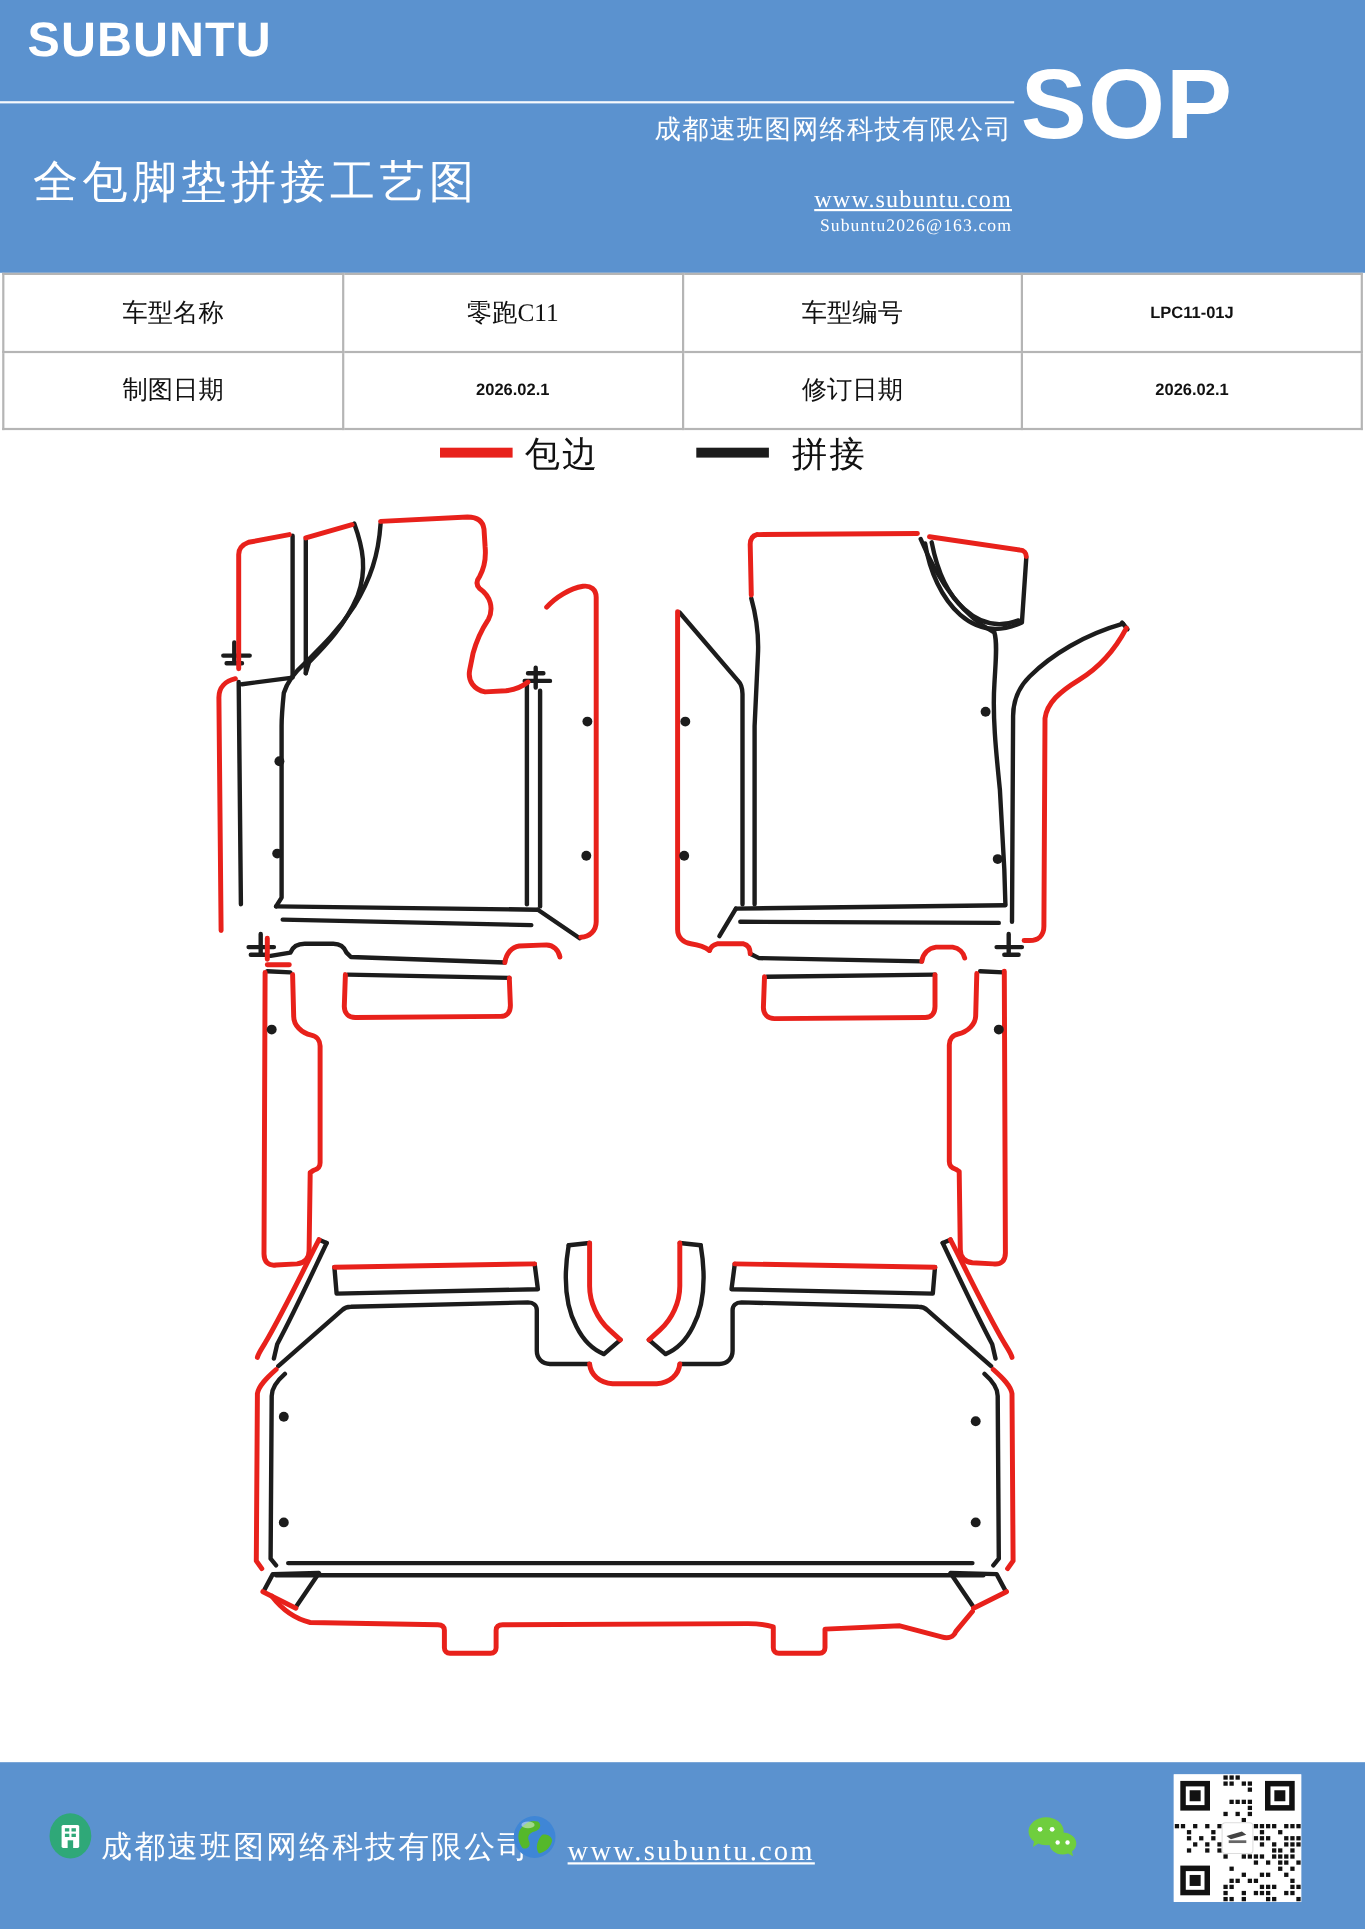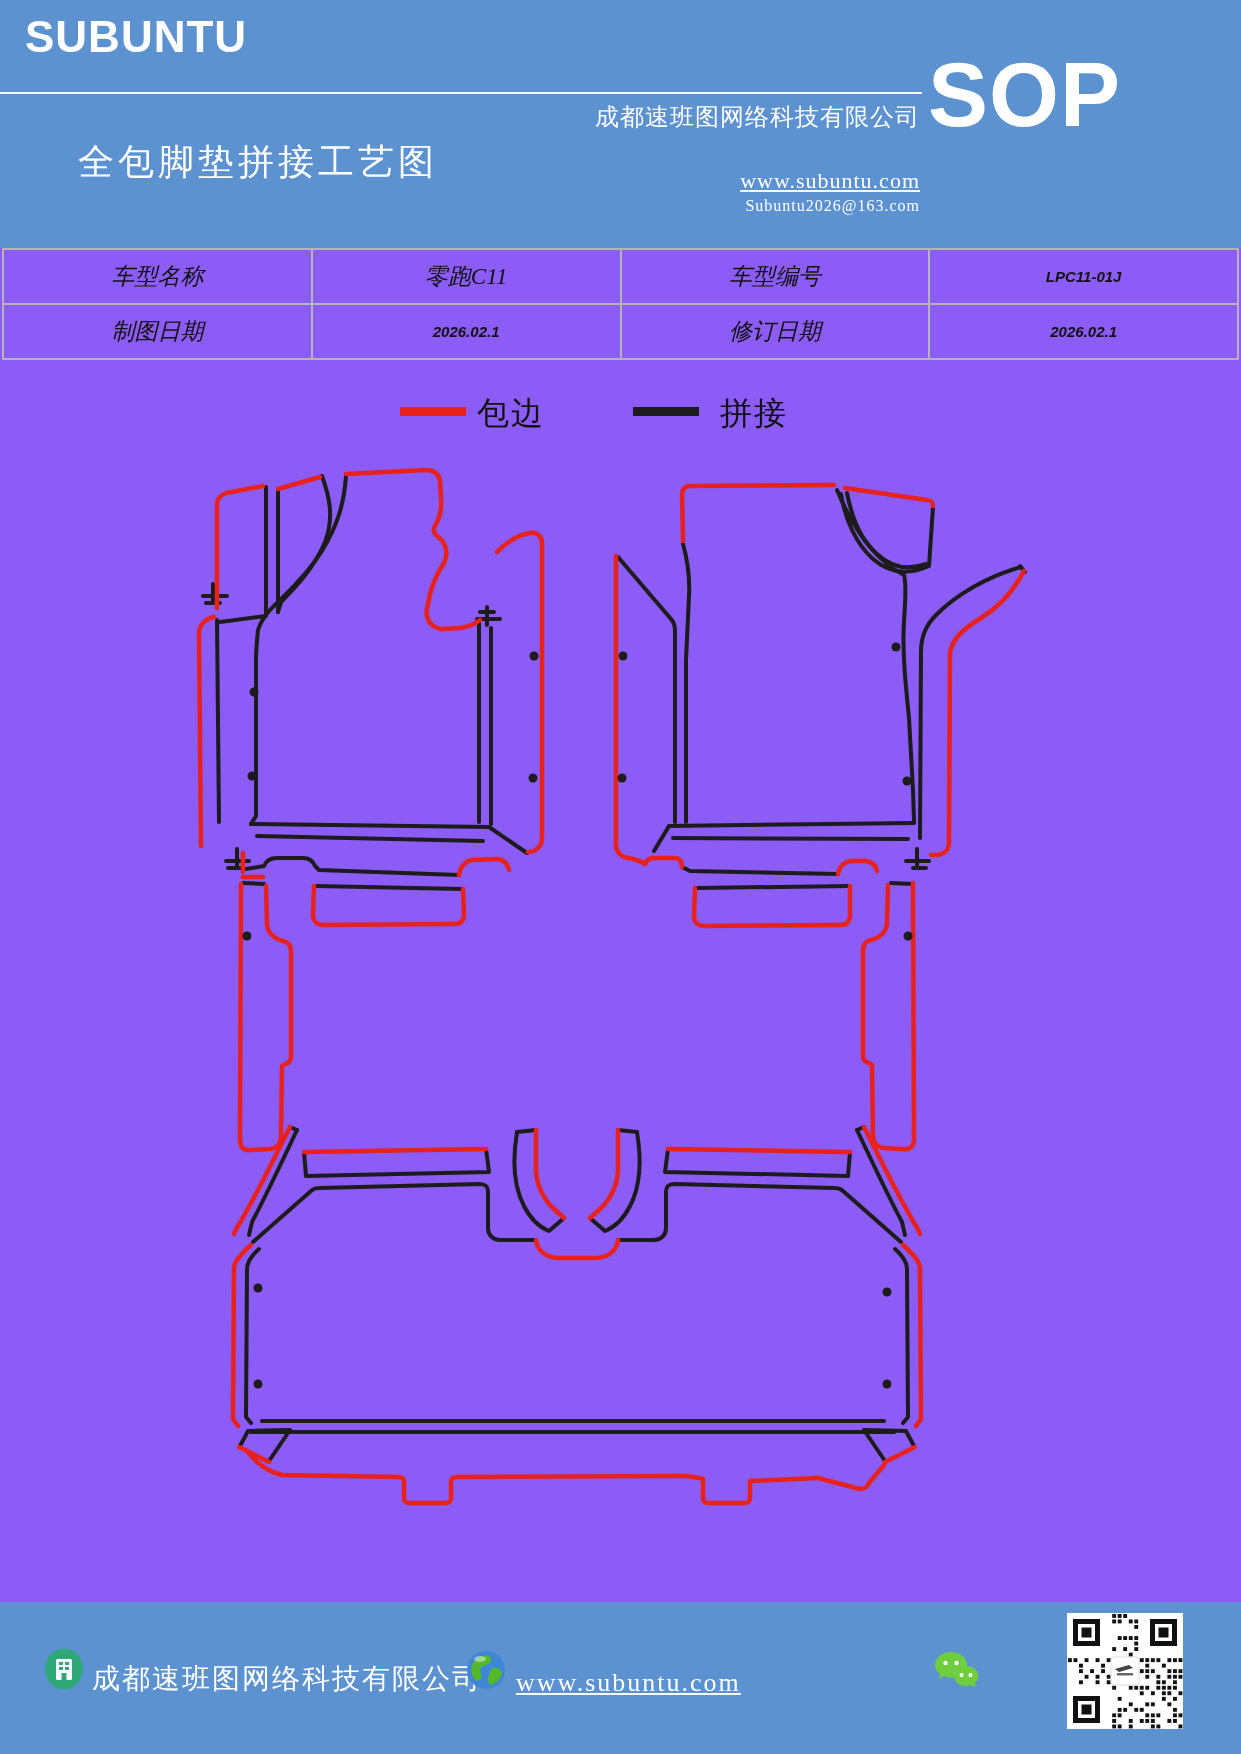--- a/index.html
+++ b/index.html
@@ -1,51 +1,51 @@
 <!DOCTYPE html>
 <html><head>
 <meta charset="utf-8">
 <style>
   html,body{margin:0;padding:0;background:#888;}
   .page{
     position:relative;width:1241px;height:1754px;margin:0 auto;
-    background:#8b5cf6;overflow:hidden;
+    background:#ffffff;overflow:hidden;
     font-family:"Liberation Serif","DejaVu Serif",serif;
   }
   
   .header{position:absolute;left:0;top:0;width:1241px;height:248px;background:#5b92cf;}
   .brand{
     position:absolute;left:25px;top:12px;color:#fff;
     font-family:"Liberation Sans","DejaVu Sans",sans-serif;
     font-weight:bold;font-size:44px;letter-spacing:1px;
   }
   .header-rule{position:absolute;left:0;top:92px;width:922px;height:2px;background:rgba(255,255,255,.95);}
   .doc-title{
     position:absolute;left:30px;top:138px;color:#fff;
-    font-size:36px;letter-spacing:4px;font-weight:500;margin-left:48px;
+    font-size:41px;letter-spacing:4px;font-weight:500;
   }
   .header-company{
     position:absolute;top:101px;right:321px;color:#fff;font-size:24px;letter-spacing:1px;
   }
   .sop{
     position:absolute;left:928px;top:44px;width:165px;text-align:left;color:#fff;
     font-family:"Liberation Sans","DejaVu Sans",sans-serif;
     font-weight:800;font-size:90px;letter-spacing:1px;
   }
   .header-site{
     position:absolute;top:168px;right:321px;color:#fff;font-size:22px;
     text-decoration:underline;letter-spacing:1px;
   }
   .header-mail{
     position:absolute;top:197px;right:321px;color:#fff;font-size:16px;letter-spacing:1px;
   }
   
   .info-table{
-    position:absolute;left:2px;top:248px;width:1237px;height:112px;
-    border-collapse:collapse;table-layout:fixed;font-style:italic;
+    position:absolute;left:2px;top:248px;width:1237px;height:143px;
+    border-collapse:collapse;table-layout:fixed;
   }
   .info-table td{
     border:2px solid #b5b5b5;text-align:center;vertical-align:middle;
     font-size:23px;color:#111;
   }
   .info-table .val{font-family:"Liberation Sans","DejaVu Sans",sans-serif;font-size:15px;font-weight:600;}
   
   .legend{position:absolute;left:0;top:392px;width:1241px;height:40px;}
   .legend .swatch{position:absolute;height:9px;width:66px;top:15px;}
   .legend .sw-edge{left:400px;background:#e8211b;}

